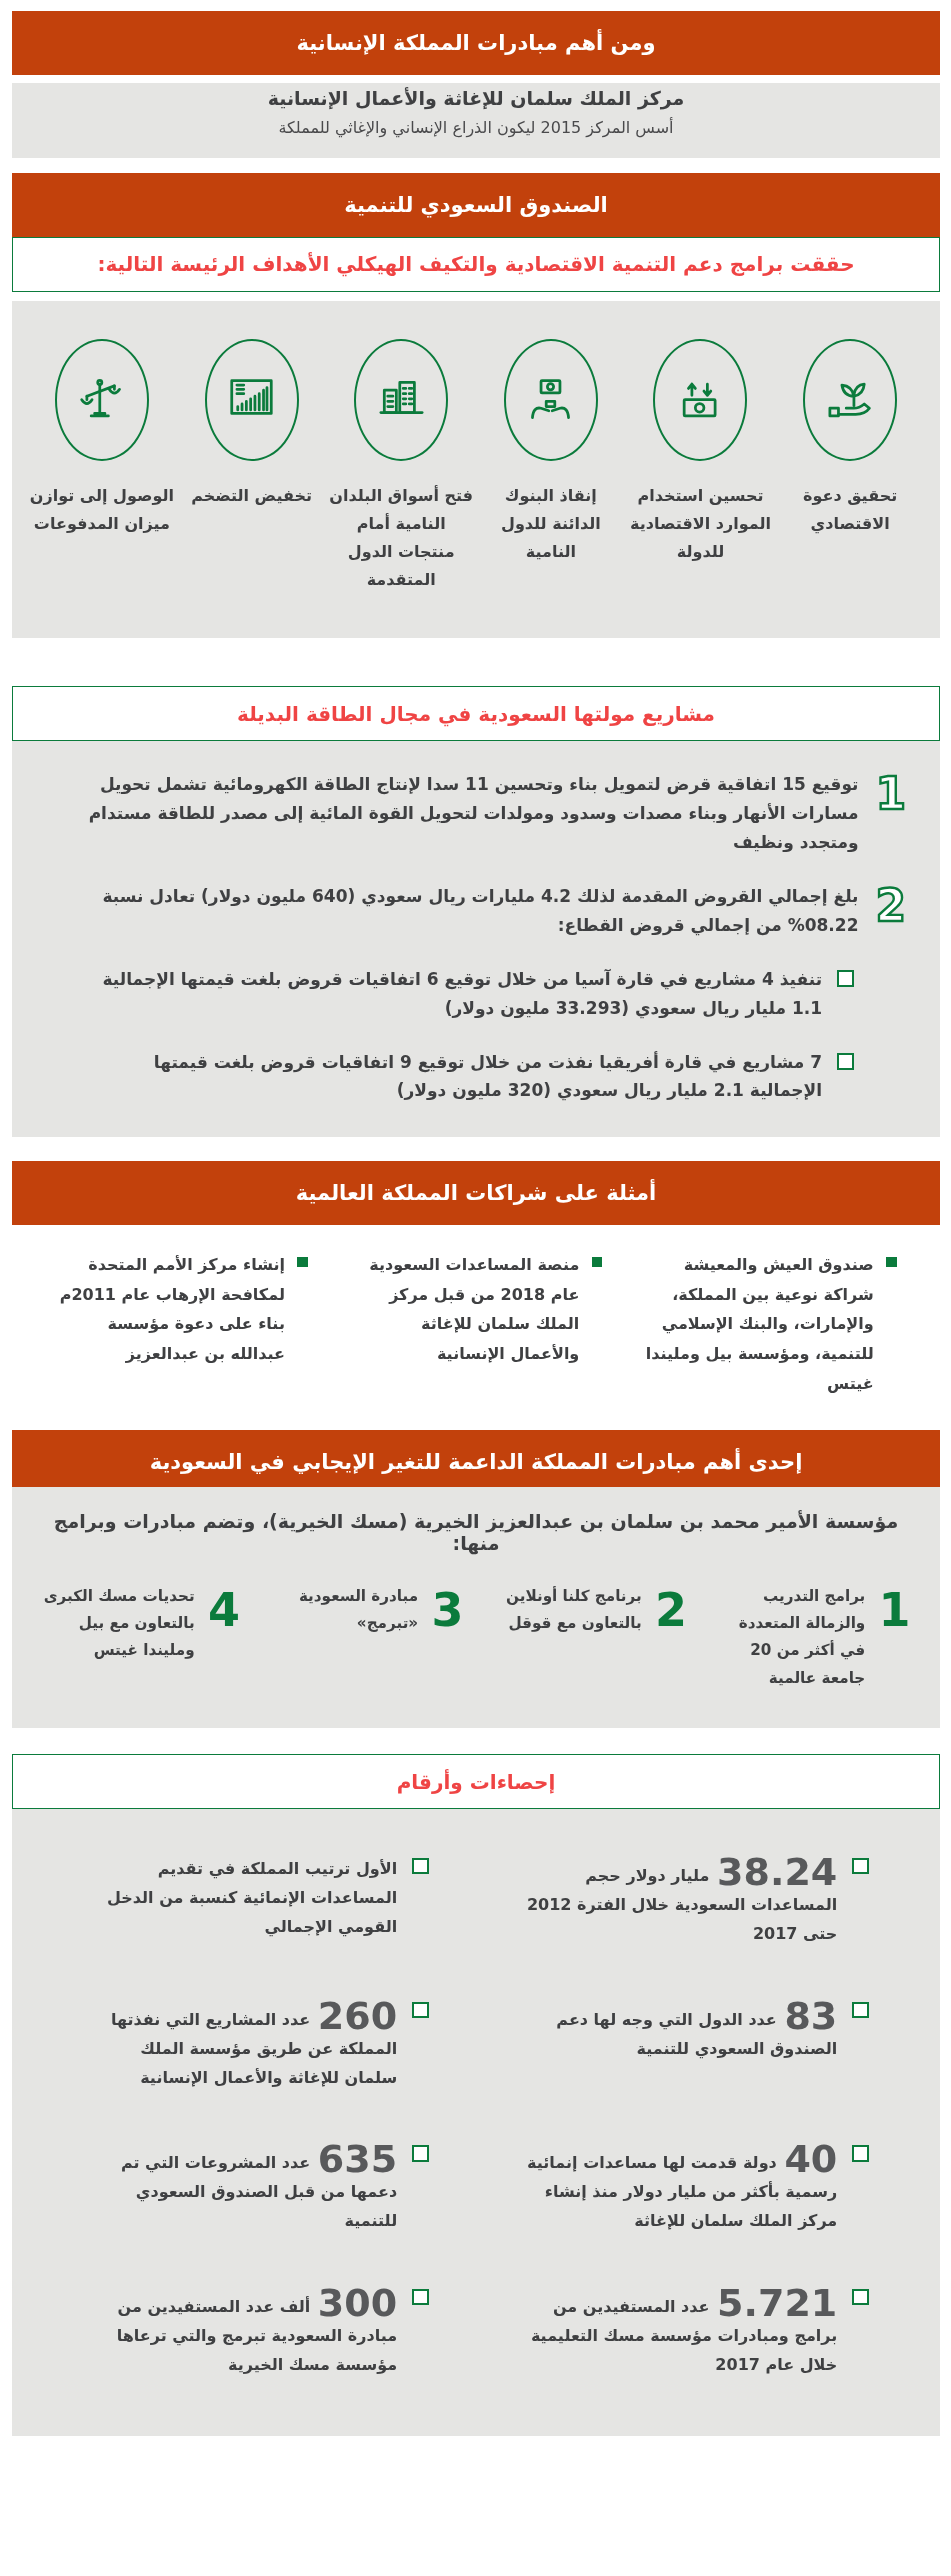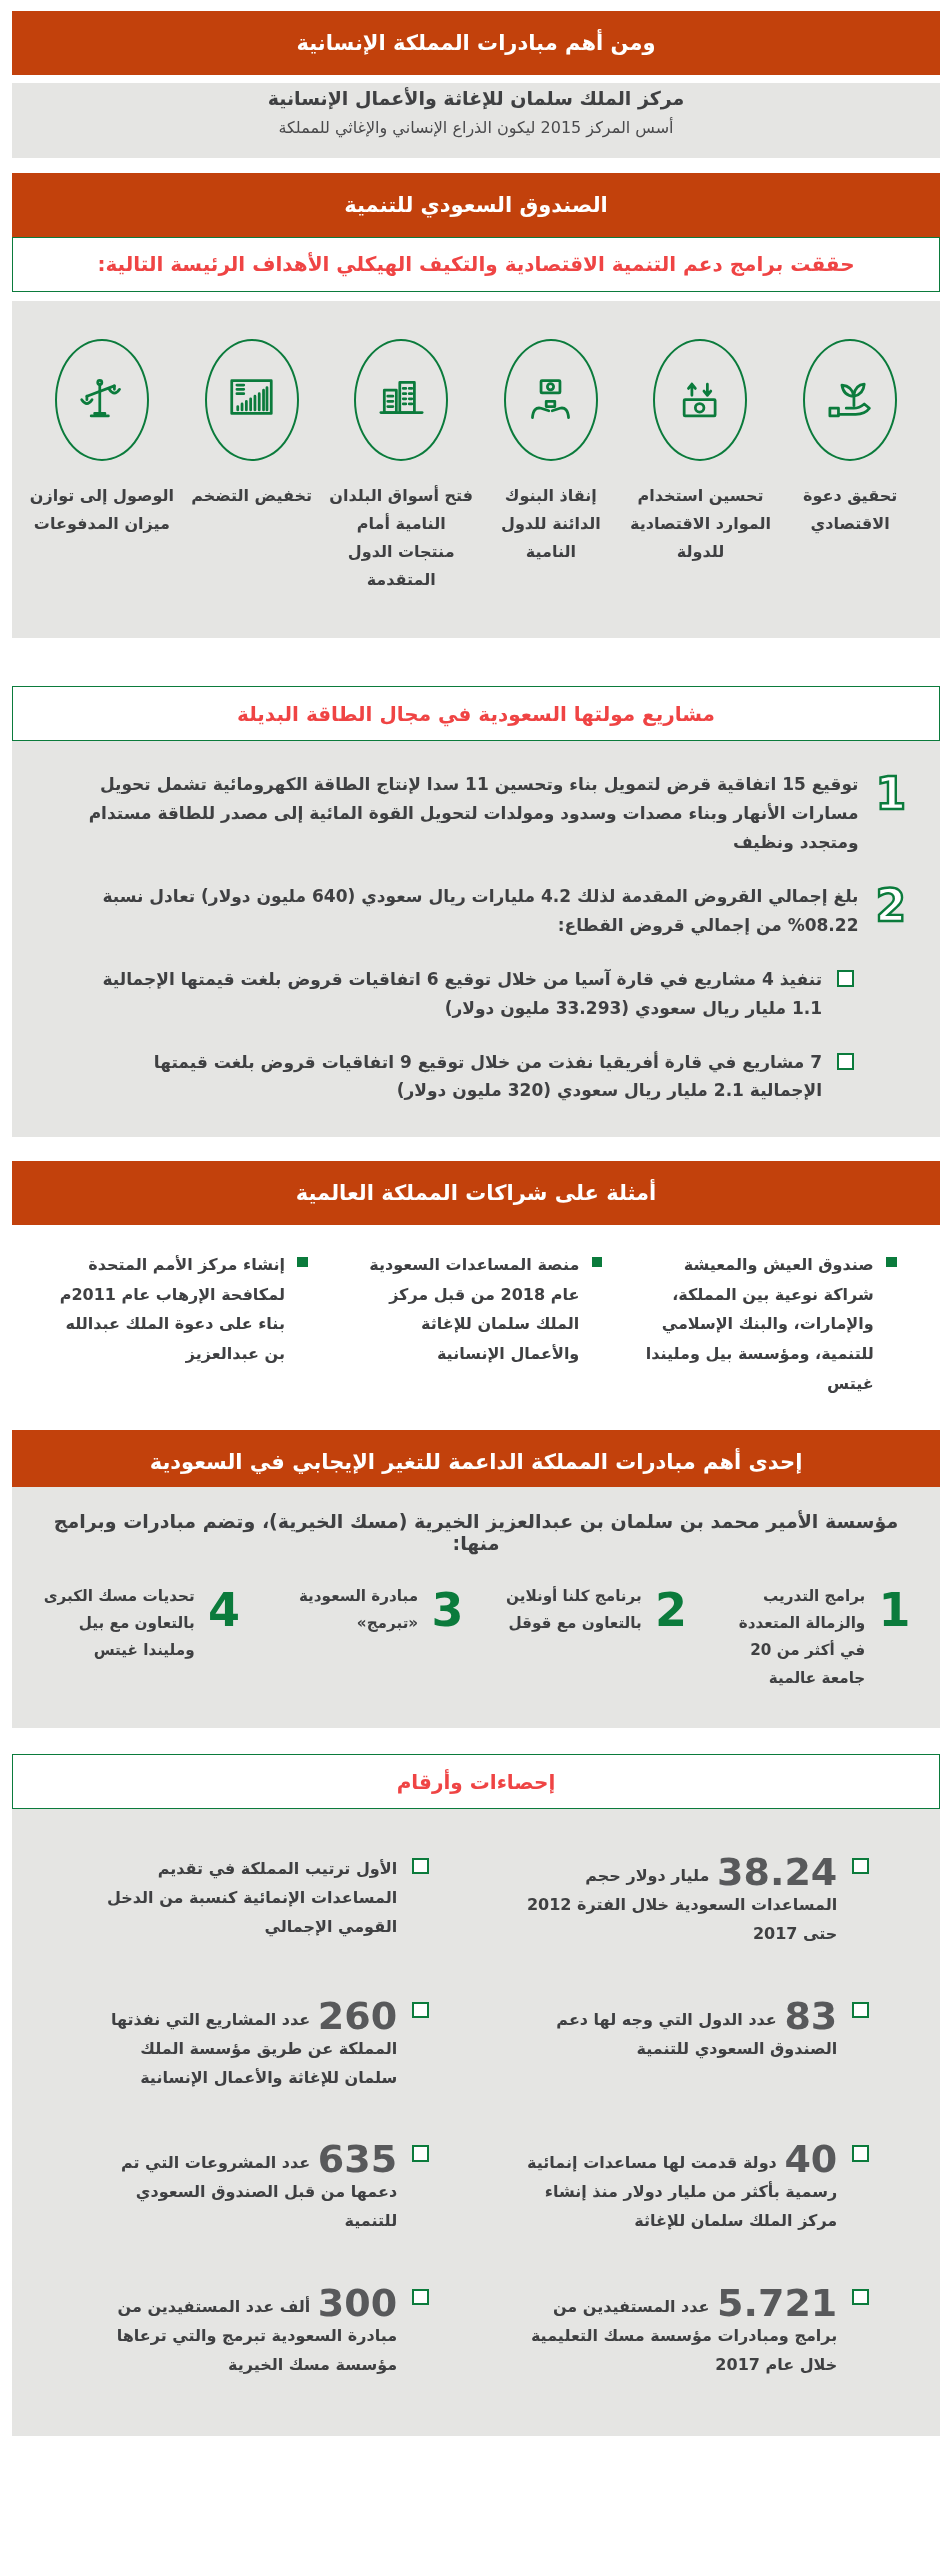--- a/index.html
+++ b/index.html
@@ -233,21 +233,21 @@
     <div class="partner">
       <span class="sq-bullet"></span>
       <div class="partner-text">صندوق العيش والمعيشة شراكة نوعية بين المملكة، والإمارات، والبنك الإسلامي للتنمية، ومؤسسة بيل ومليندا غيتس</div>
     </div>
     <div class="partner">
       <span class="sq-bullet"></span>
       <div class="partner-text">منصة المساعدات السعودية عام 2018 من قبل مركز الملك سلمان للإغاثة والأعمال الإنسانية</div>
     </div>
     <div class="partner">
       <span class="sq-bullet"></span>
-      <div class="partner-text">إنشاء مركز الأمم المتحدة لمكافحة الإرهاب عام 2011م بناء على دعوة الملك عبدالله بن عبدالعزيز</div>
+      <div class="partner-text">إنشاء مركز الأمم المتحدة لمكافحة الإرهاب عام 2011م بناء على دعوة مؤسسة عبدالله بن عبدالعزيز</div>
     </div>
   </div>
 
   <div class="banner">
     <span>إحدى أهم مبادرات المملكة الداعمة للتغير الإيجابي في السعودية</span>
   </div>
   <div class="panel misk-panel" style="margin-top:-7.6px;">
     <p class="misk-intro">مؤسسة الأمير محمد بن سلمان بن عبدالعزيز الخيرية (مسك الخيرية)، وتضم مبادرات وبرامج منها:</p>
     <div class="misk-row">
       <div class="misk-item">

